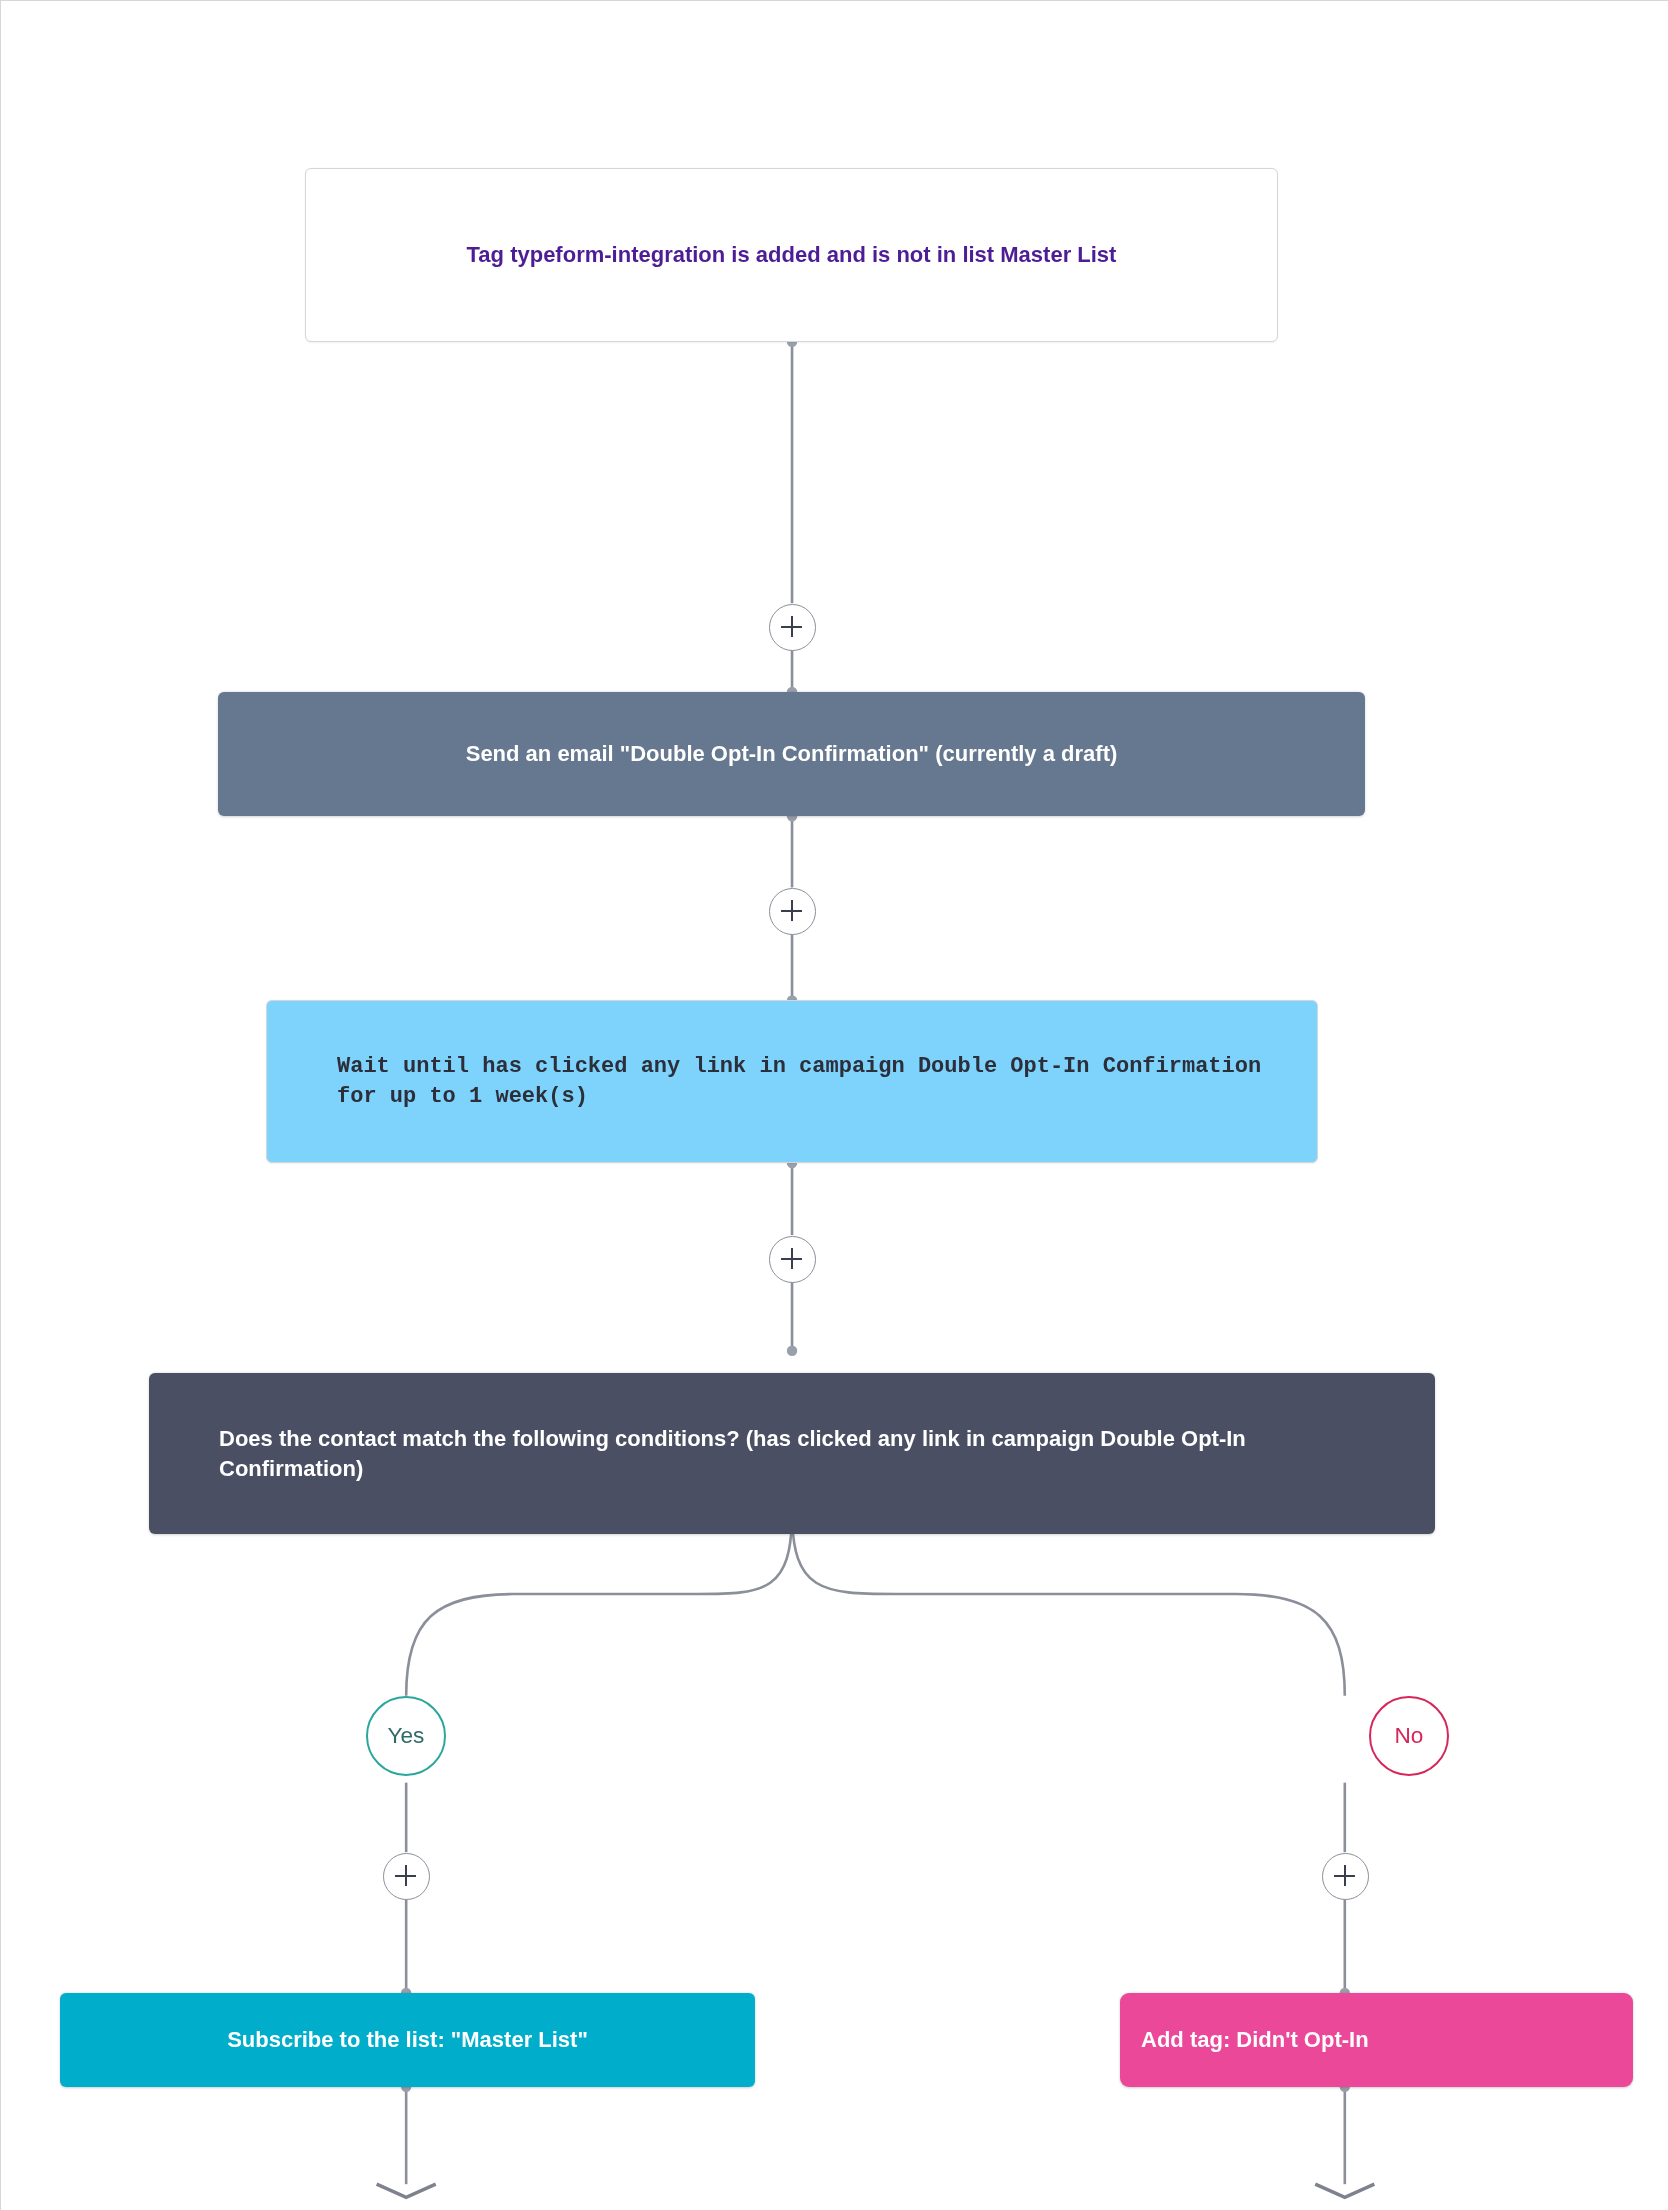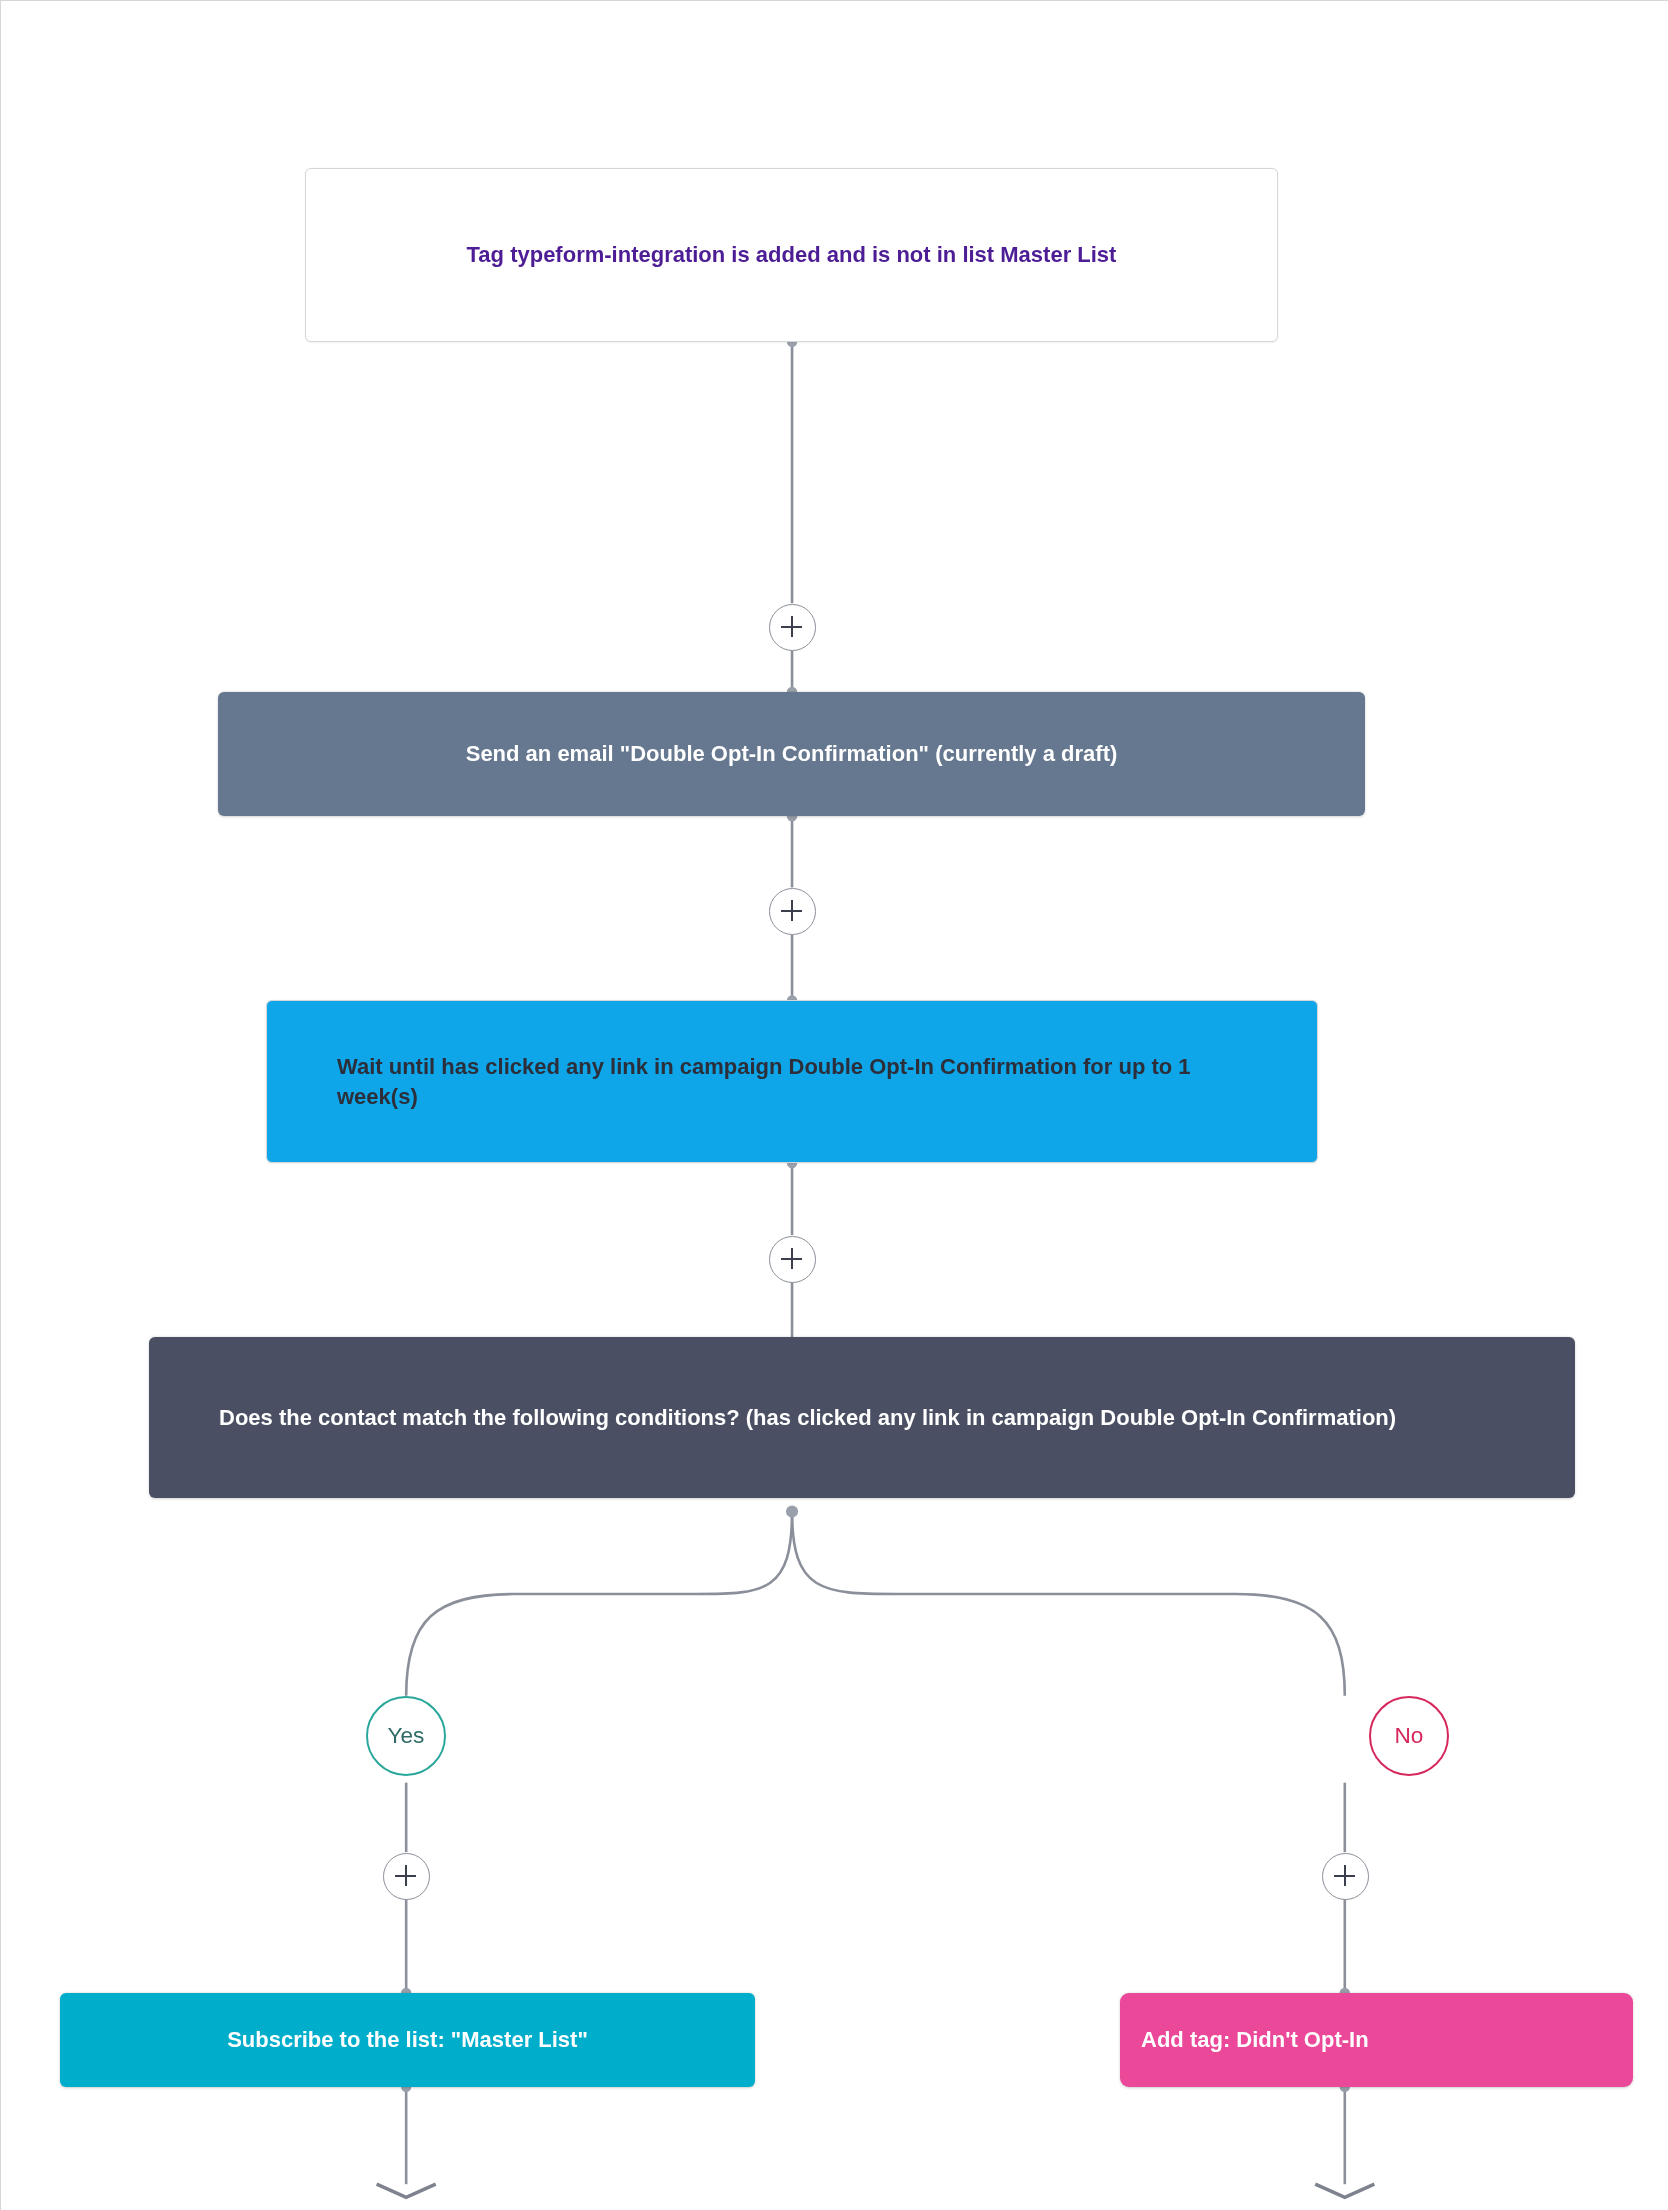--- a/index.html
+++ b/index.html
@@ -72,27 +72,28 @@
   .node-email {
     background: #66788f;
     color: #ffffff;
     justify-content: center;
     text-align: center;
     padding: 10.4px 29.5px;
     box-shadow: 0 0.9px 2.6px rgba(0,0,0,0.18);
   }
 
   .node-wait {
-    background: #0ea5e9;
+    background: #7dd3fc;
     border: 0.9px solid #d3d6da;
     color: #2c2f3a;
     justify-content: flex-start;
     text-align: left;
     padding: 12px 52px 12px 70px;
     box-shadow: 0 0.9px 1.7px rgba(0,0,0,0.06);
+    font-family: Liberation Mono, monospace;
   }
 
   .node-condition {
     background: #4b4f63;
     color: #ffffff;
     justify-content: flex-start;
     text-align: left;
     padding: 12px 52px 12px 70px;
     box-shadow: 0 0.9px 2.6px rgba(0,0,0,0.18);
   }
@@ -241,21 +242,21 @@
     </div>
 
     <div class="plus-btn" style="left:791px; top:910px;"></div>
 
     <div class="node node-wait" style="left:265px; top:999px; width:1052px; height:163px;">
       <span>Wait until has clicked any link in campaign Double Opt-In Confirmation for up to 1 week(s)</span>
     </div>
 
     <div class="plus-btn" style="left:791px; top:1258px;"></div>
 
-    <div class="node node-condition" style="left:148px; top:1336px; width:1426px; height:161px;">
+    <div class="node node-condition" style="left:148px; top:1372px; width:1286px; height:161px;">
       <span>Does the contact match the following conditions? (has clicked any link in campaign Double Opt-In Confirmation)</span>
     </div>
 
     <div class="branch-badge badge-yes" style="left:405px; top:1735px;">
       <span>Yes</span>
     </div>
 
     <div class="branch-badge badge-no" style="left:1408px; top:1735px;">
       <span>No</span>
     </div>

